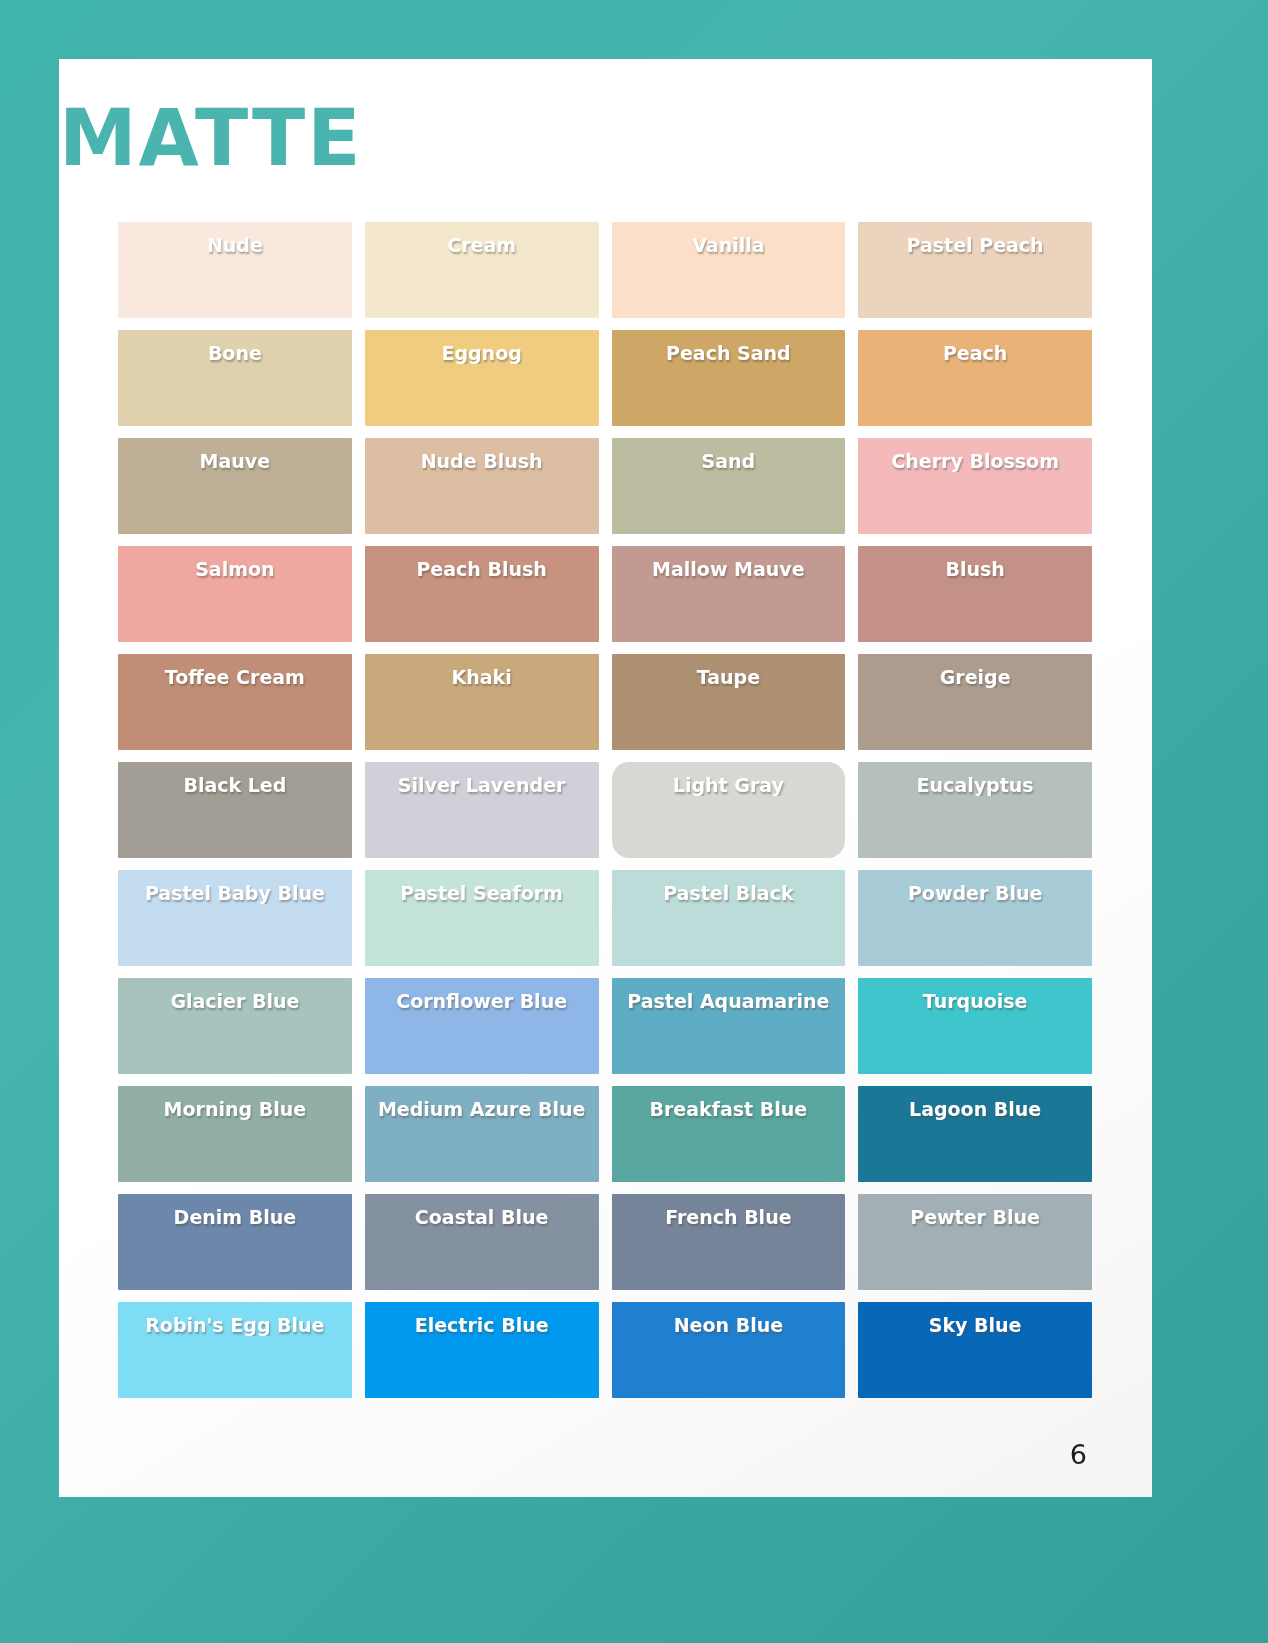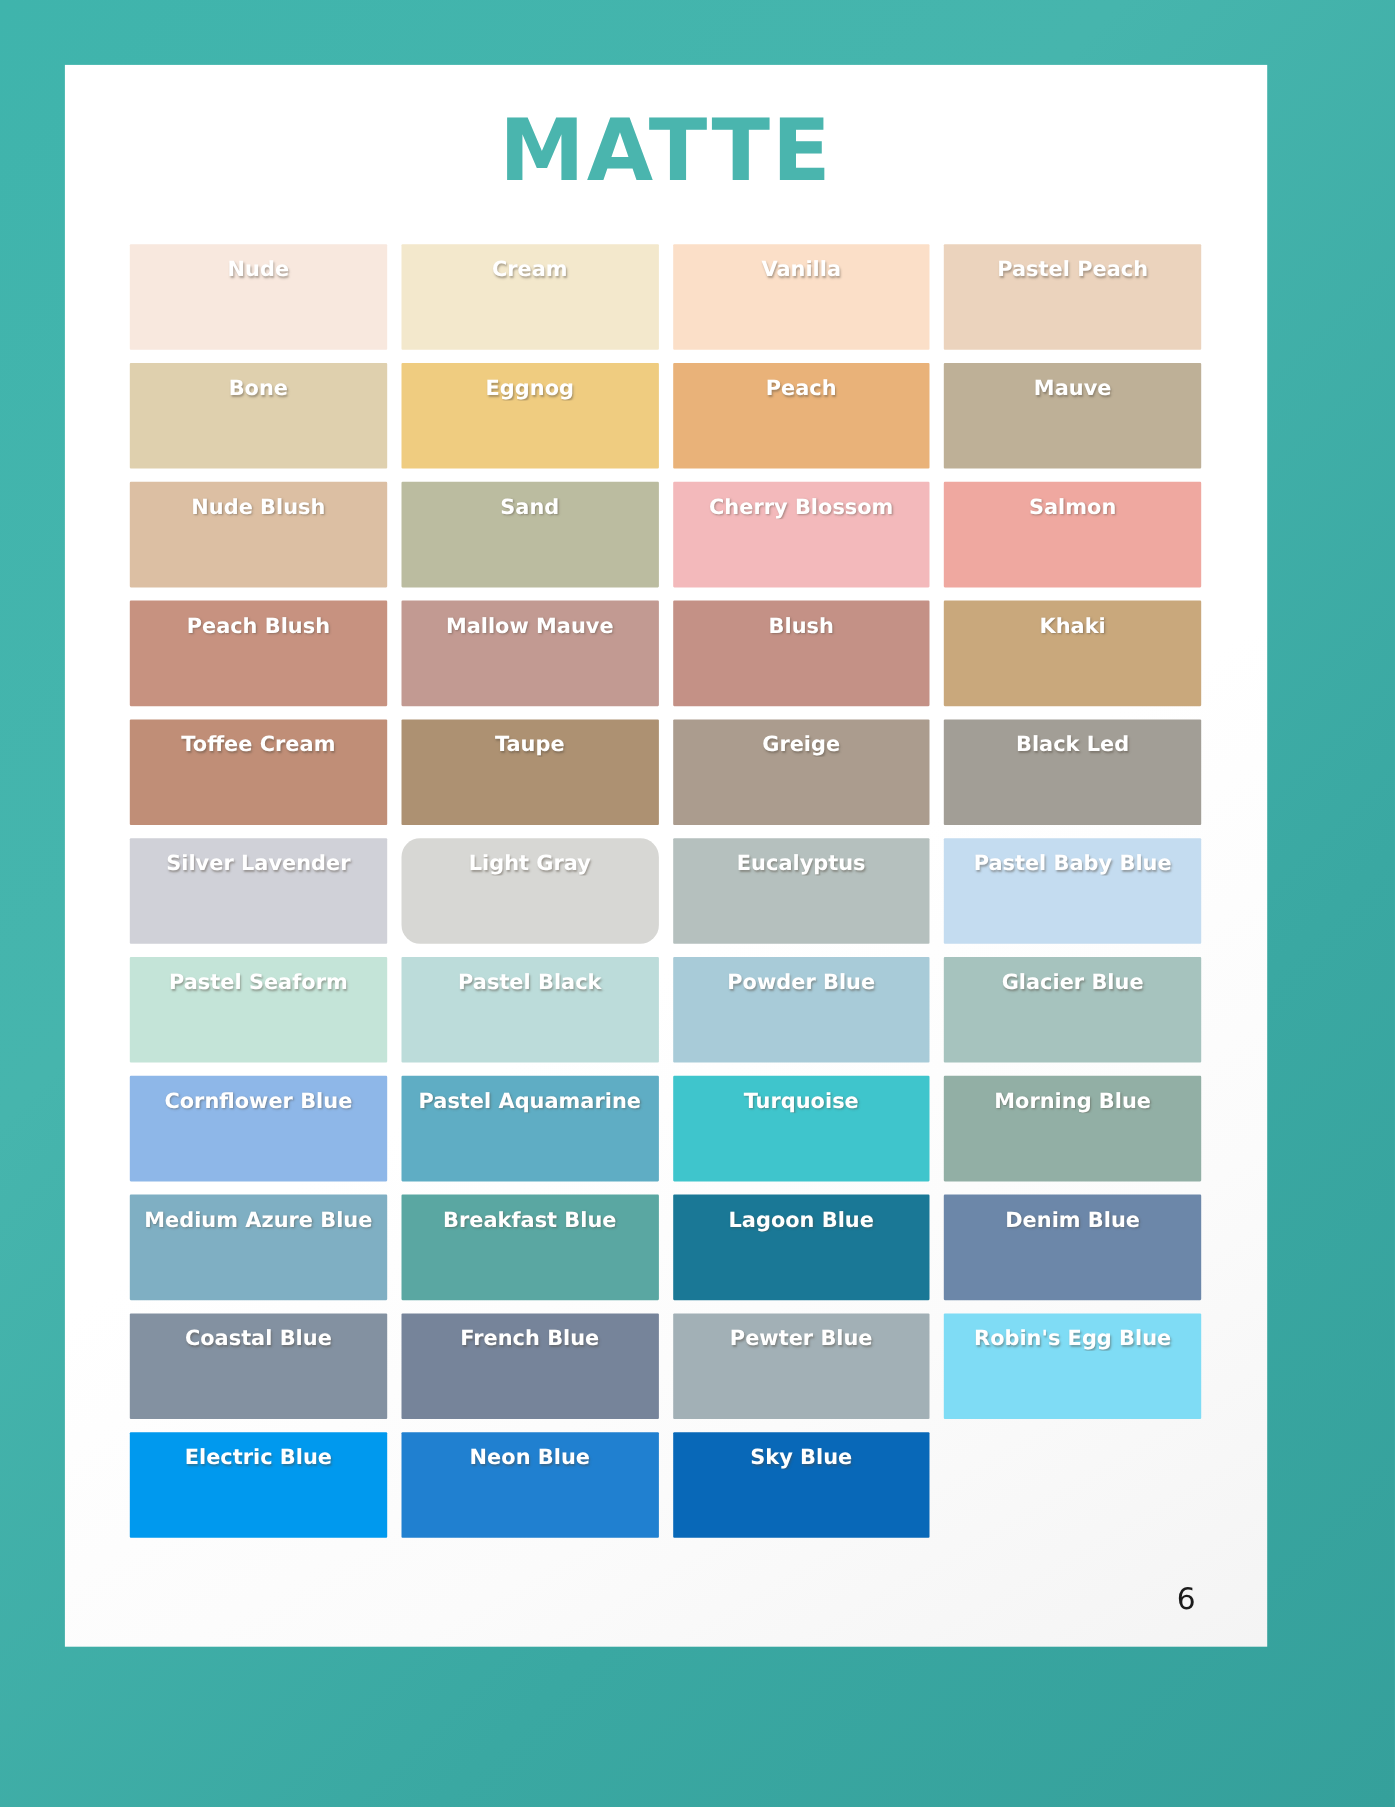--- a/index.html
+++ b/index.html
@@ -29,21 +29,21 @@
     width: 1093px;
     height: 1438px;
     background: linear-gradient(150deg, #ffffff 0%, #ffffff 55%, #fbfbfb 78%, #f4f4f4 100%);
   }
 
   #page-title {
     position: absolute;
     left: 0;
     top: 40px;
     width: 100%;
-    text-align: center;
+    text-align: left;
     font-family: "DejaVu Sans", sans-serif;
     font-weight: 700;
     font-size: 78px;
     letter-spacing: 2px;
     color: #4AB5AE;
     line-height: 1;
   }
 
   #swatch-grid {
     position: absolute;
@@ -107,20 +107,23 @@
         </div>
         <div class="swatch" style="background: rgb(235, 211, 189);">
           <div class="swatch-label">Pastel Peach</div>
         </div>
         <div class="swatch" style="background: rgb(223, 208, 174);">
           <div class="swatch-label">Bone</div>
         </div>
         <div class="swatch" style="background: rgb(239, 204, 128);">
           <div class="swatch-label">Eggnog</div>
         </div>
+        <div class="swatch" style="background: rgb(206, 167, 102);">
+          <div class="swatch-label">Peach Sand</div>
+        </div>
         <div class="swatch" style="background: rgb(233, 178, 121);">
           <div class="swatch-label">Peach</div>
         </div>
         <div class="swatch" style="background: rgb(190, 176, 151);">
           <div class="swatch-label">Mauve</div>
         </div>
         <div class="swatch" style="background: rgb(220, 191, 163);">
           <div class="swatch-label">Nude Blush</div>
         </div>
         <div class="swatch" style="background: rgb(187, 188, 160);">
@@ -134,26 +137,26 @@
         </div>
         <div class="swatch" style="background: rgb(199, 146, 128);">
           <div class="swatch-label">Peach Blush</div>
         </div>
         <div class="swatch" style="background: rgb(194, 154, 146);">
           <div class="swatch-label">Mallow Mauve</div>
         </div>
         <div class="swatch" style="background: rgb(196, 145, 134);">
           <div class="swatch-label">Blush</div>
         </div>
+        <div class="swatch" style="background: rgb(192, 142, 119);">
+          <div class="swatch-label">Toffee Cream</div>
+        </div>
         <div class="swatch" style="background: rgb(201, 168, 124);">
           <div class="swatch-label">Khaki</div>
         </div>
-        <div class="swatch" style="background: rgb(192, 142, 119);">
-          <div class="swatch-label">Toffee Cream</div>
-        </div>
         <div class="swatch" style="background: rgb(173, 145, 114);">
           <div class="swatch-label">Taupe</div>
         </div>
         <div class="swatch" style="background: rgb(171, 156, 142);">
           <div class="swatch-label">Greige</div>
         </div>
         <div class="swatch" style="background: rgb(162, 158, 150); padding-left: 12px;">
           <div class="swatch-label">Black Led</div>
         </div>
         <div class="swatch" style="background: rgb(208, 209, 216);">

